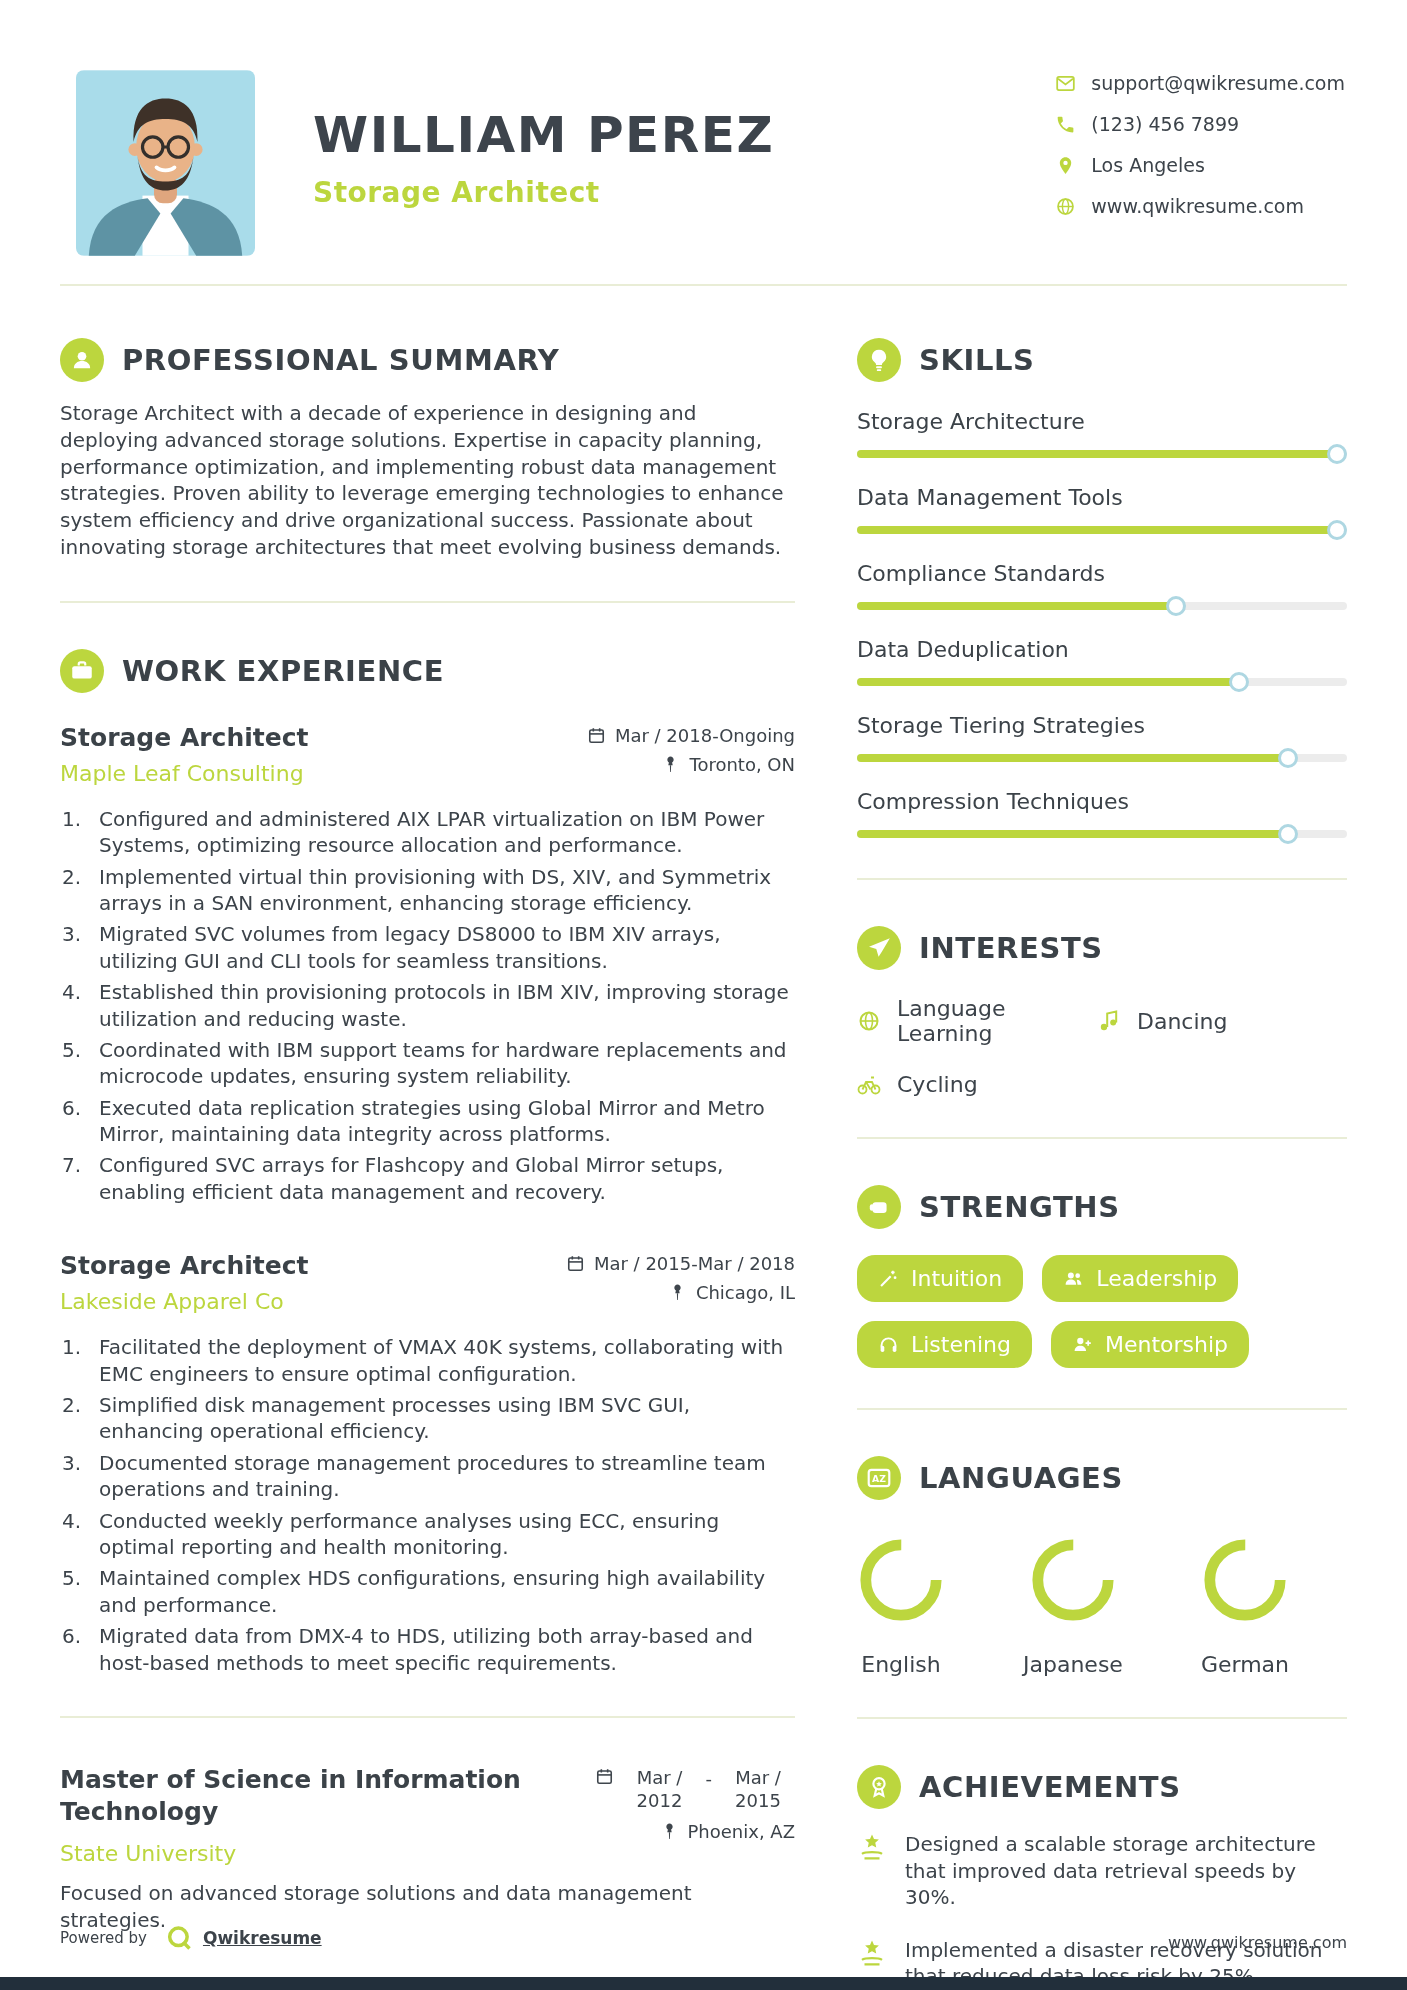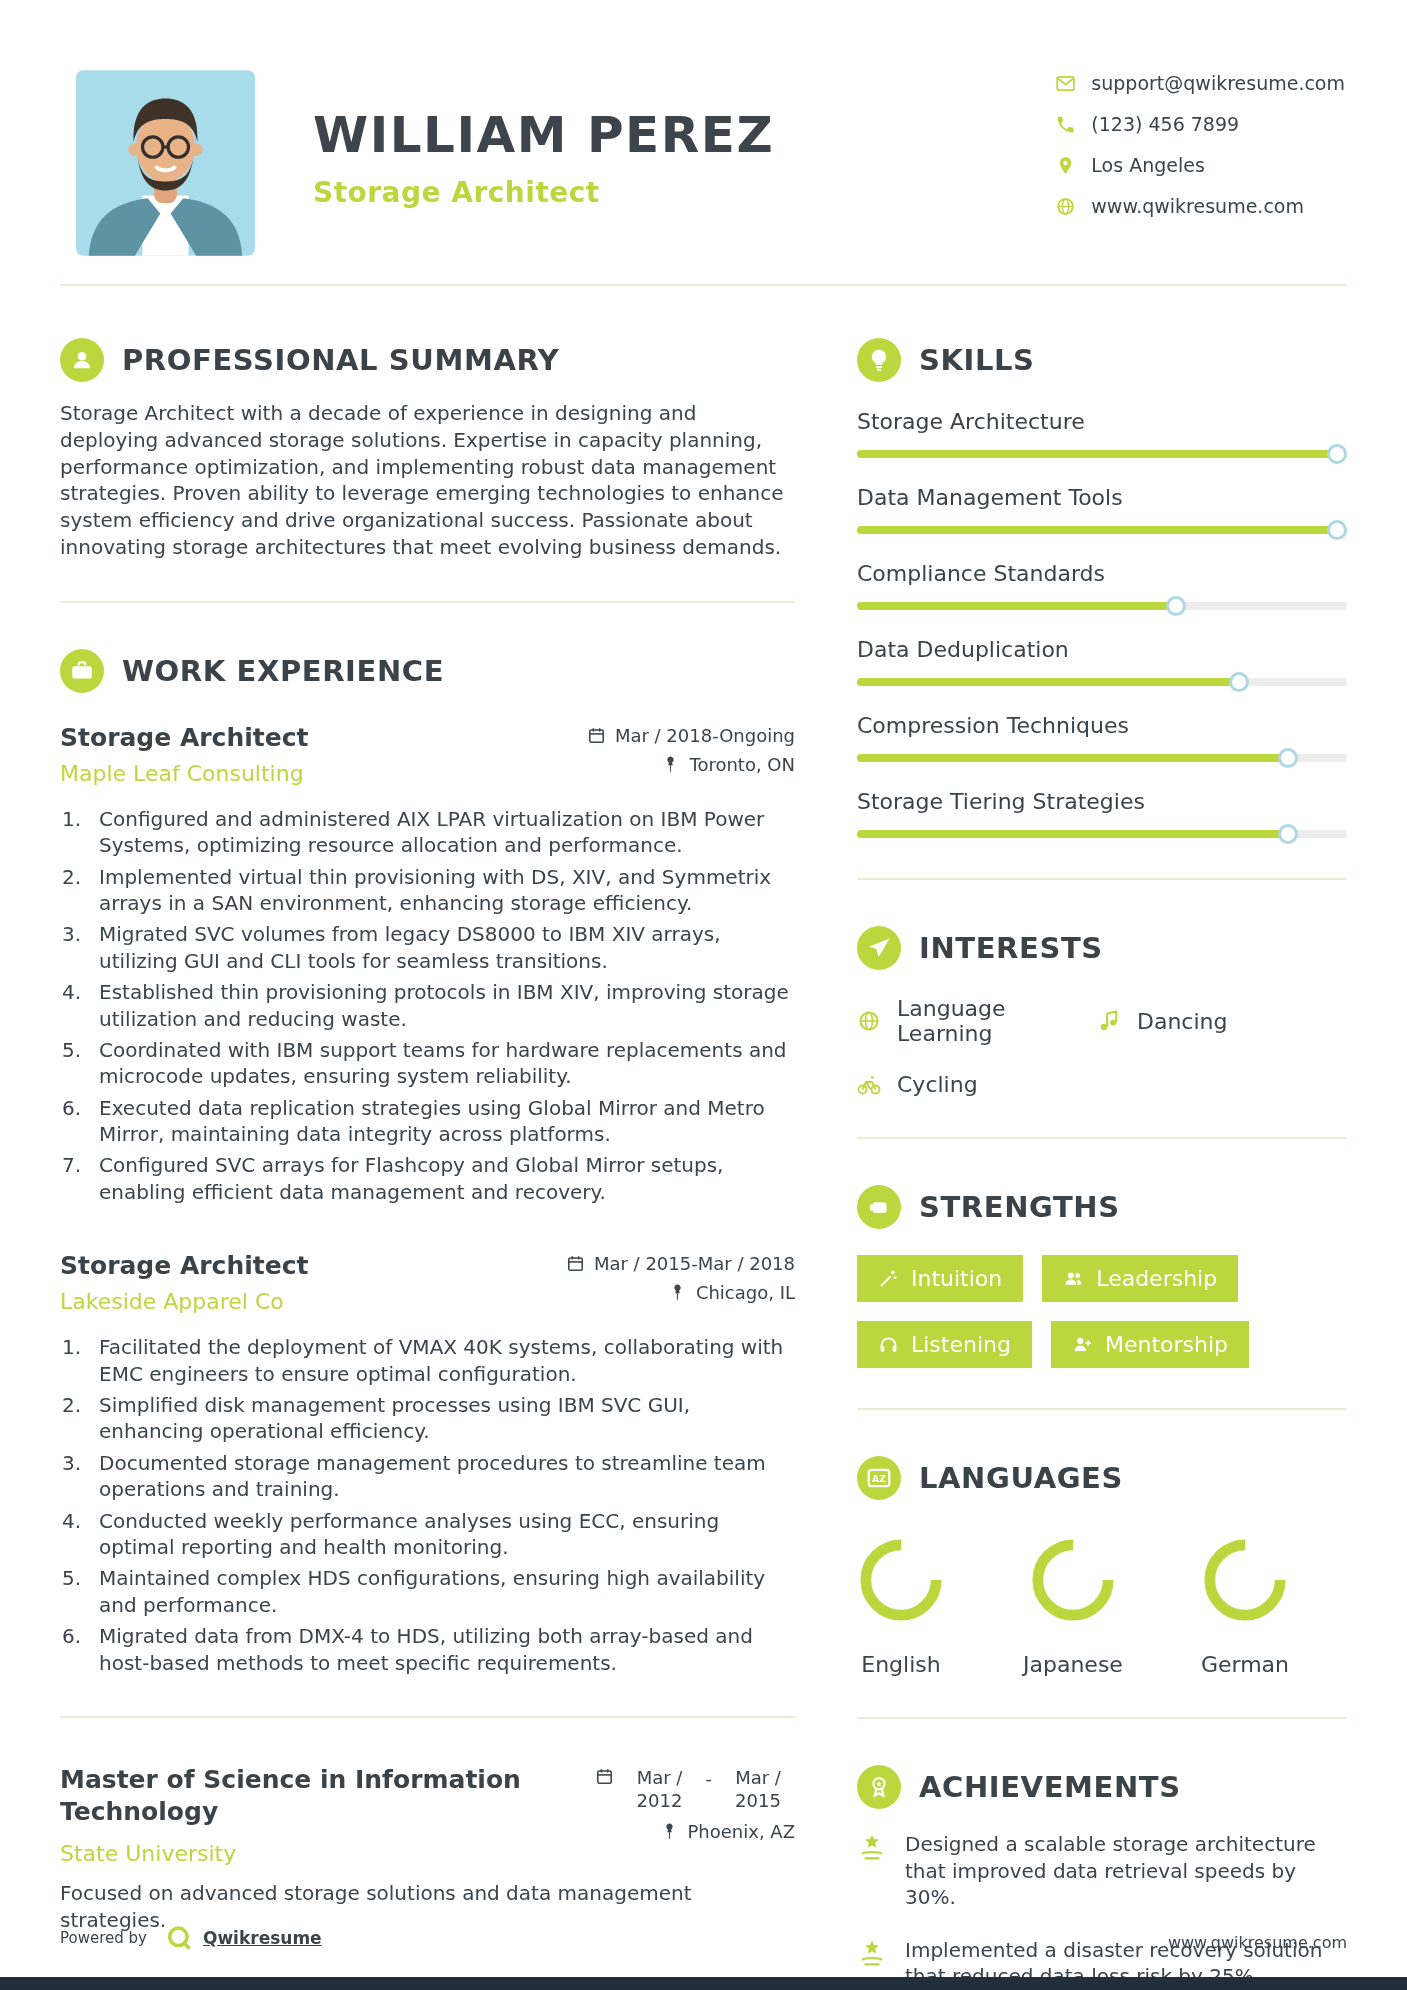--- a/index.html
+++ b/index.html
@@ -56,21 +56,21 @@
   .skill-label{font-size:22px;color:#3b4248;}
   .skill-bar{margin-top:16px;position:relative;height:8px;border-radius:4px;background:#ececec;}
   .skill-fill{height:8px;border-radius:4px;background:#bcd63e;position:relative;}
   .skill-knob{position:absolute;right:-10px;top:-6px;width:20px;height:20px;border-radius:50%;background:#fff;border:3px solid #aed7e2;}
   
   .interests-grid{margin-top:26px;display:grid;grid-template-columns:240px 1fr;row-gap:26px;}
   .interest{display:flex;align-items:center;gap:16px;font-size:22px;}
   .iicon{width:24px;height:24px;color:#bcd63e;display:flex;flex:none;}
   
   .pills{margin-top:26px;display:flex;flex-wrap:wrap;gap:19px;}
-  .pill{display:inline-flex;align-items:center;gap:12px;background:#bcd63e;color:#fff;font-size:22px;padding:11px 21px;border-radius:0;font-weight:500;}
+  .pill{display:inline-flex;align-items:center;gap:12px;background:#bcd63e;color:#fff;font-size:22px;padding:11px 21px;border-radius:18px;font-weight:500;}
   .pill svg{width:21px;height:21px;display:block;}
   
   .langs{margin-top:36px;display:flex;gap:78px;}
   .lang{display:flex;flex-direction:column;align-items:center;}
   .lang-svg{width:88px;height:88px;display:block;}
   .lang-label{margin-top:28px;font-size:22px;}
   
   .ach-list{margin-top:22px;display:flex;flex-direction:column;gap:26px;}
   .ach{display:flex;gap:18px;align-items:flex-start;font-size:20px;line-height:1.33;}
   .aicon{width:30px;height:30px;color:#bcd63e;flex:none;margin-top:1px;display:flex;}
@@ -336,29 +336,29 @@
         </div>
         <div class="skill">
           <div class="skill-label">Data Deduplication</div>
           <div class="skill-bar">
             <div class="skill-fill" style="width: 78%;">
                 <span class="skill-knob"></span>
               </div>
           </div>
         </div>
         <div class="skill">
-          <div class="skill-label">Compression Techniques</div>
+          <div class="skill-label">Storage Tiering Strategies</div>
           <div class="skill-bar">
             <div class="skill-fill" style="width: 88%;">
                 <span class="skill-knob"></span>
               </div>
           </div>
         </div>
         <div class="skill">
-          <div class="skill-label">Storage Tiering Strategies</div>
+          <div class="skill-label">Compression Techniques</div>
           <div class="skill-bar">
             <div class="skill-fill" style="width: 88%;">
                 <span class="skill-knob"></span>
               </div>
           </div>
         </div>
       </section>
 
       <hr class="divider">
 

